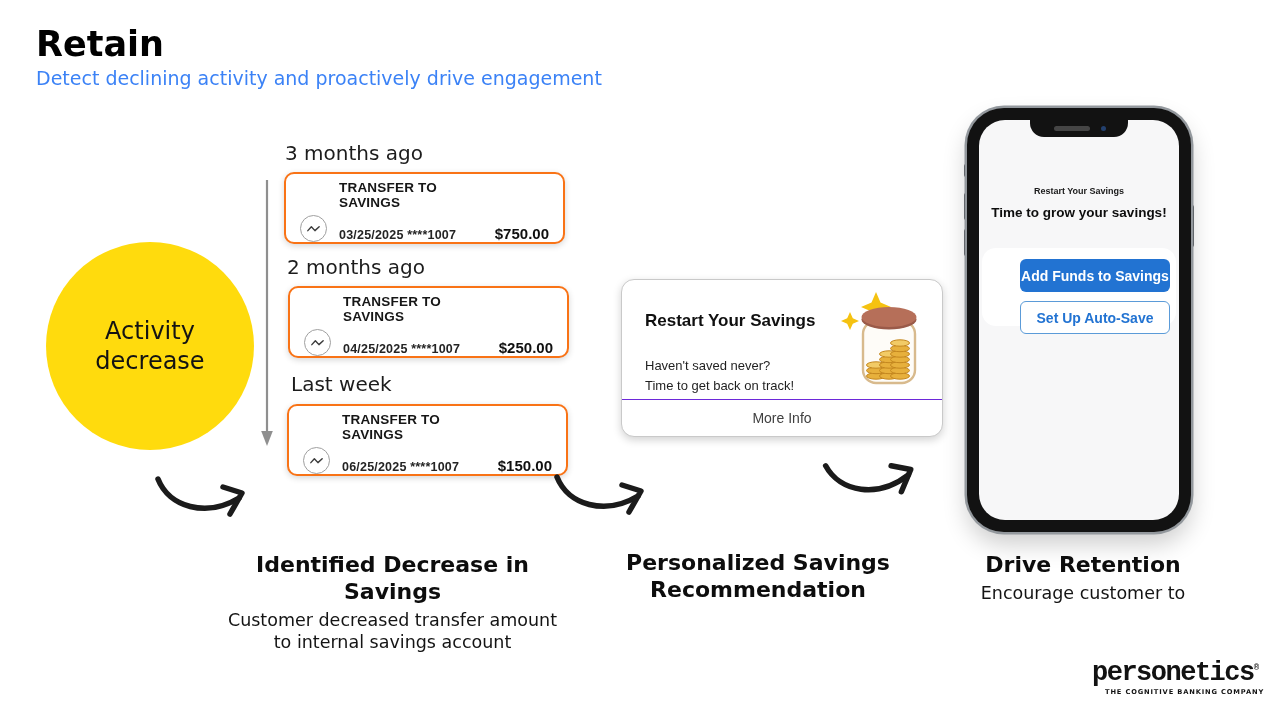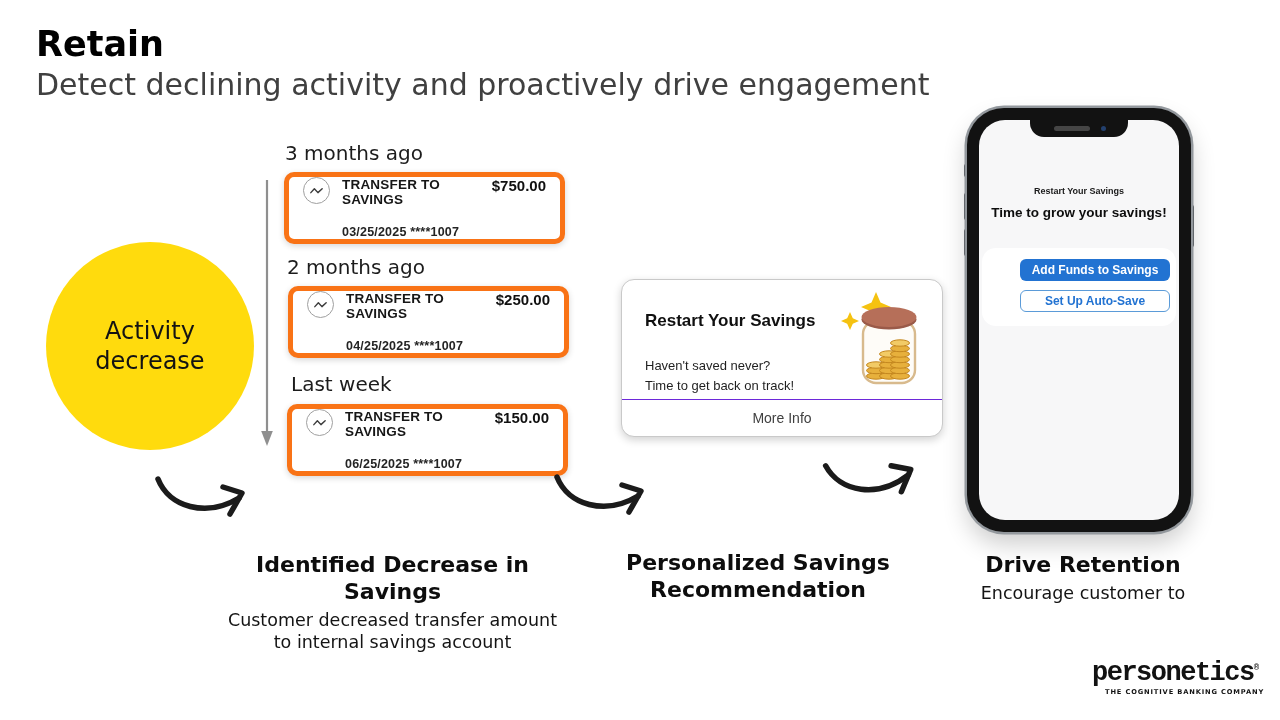--- a/index.html
+++ b/index.html
@@ -2,39 +2,39 @@
 <html><head>
 <meta charset="utf-8">
 <style>
   * { margin:0; padding:0; box-sizing:border-box; }
   html,body { width:1280px; height:720px; background:#fff; overflow:hidden;
               font-family:"DejaVu Sans",sans-serif; }
   .slide { position:relative; width:1280px; height:720px; background:#fff; }
 
   
   .title { position:absolute; left:36px; top:24px; font-size:35px; font-weight:700; color:#000; }
-  .subtitle { position:absolute; left:36px; top:67px; font-size:30px; font-weight:400; color:#404040; }
+  .subtitle { position:absolute; left:36px; top:67px; font-size:19px; font-weight:400; color:#3b82f6; }
 
   
   .bubble { position:absolute; left:46px; top:242px; width:208px; height:208px; border-radius:50%;
             background:#FFDB0D; display:flex; flex-direction:column; align-items:center;
             justify-content:center; font-size:24px; color:#131313; line-height:1.25; text-align:center; }
 
   
   .v-arrow { position:absolute; left:258px; top:178px; }
 
   
   .time-label { position:absolute; font-size:20px; color:#1c1c1c; }
   .tl-1 { left:285px; top:141px; }
   .tl-2 { left:287px; top:255px; }
   .tl-3 { left:291px; top:372px; }
 
   .txn-card { position:absolute; width:281px; height:72px; background:#fff;
-              border:5px solid #f97316; border-radius:10px; box-shadow:0 2px 6px rgba(0,0,0,0.16);
-              display:flex; align-items:flex-start; padding:0 14px;
+              border:2px solid #f97316; border-radius:10px; box-shadow:0 2px 6px rgba(0,0,0,0.16);
+              display:flex; align-items:flex-end; padding:0 14px;
               font-family:"Liberation Sans",sans-serif; }
   .tc-1 { left:284px; top:172px; }
   .tc-2 { left:288px; top:286px; }
   .tc-3 { left:287px; top:404px; }
   .txn-icon { width:27px; height:27px; border:1.5px solid #9f9f9f; border-radius:50%;
               flex:0 0 auto; margin-right:12px; display:flex; align-items:center; justify-content:center; }
   .txn-text { flex:1; min-width:0; }
   .txn-title { font-size:13.5px; font-weight:700; color:#161616; letter-spacing:0.2px; }
   .txn-details { font-size:12.5px; font-weight:700; color:#242424; margin-top:18px; letter-spacing:0.2px; }
   .txn-amount { font-size:15px; font-weight:700; color:#101010; margin-left:6px; white-space:nowrap; }
@@ -71,22 +71,22 @@
            background:#121212; border-radius:0 0 14px 14px; z-index:3; }
   .speaker { position:absolute; left:24px; top:6px; width:36px; height:4.5px; background:#454545; border-radius:3px; }
   .camera { position:absolute; right:22px; top:5.5px; width:5px; height:5px; background:#23406e; border-radius:50%; }
 
   .ps-header { position:absolute; top:66px; width:100%; text-align:center; font-size:9px; font-weight:700; color:#1a1a1a; }
   .ps-headline { position:absolute; top:85px; width:100%; text-align:center; font-size:13.5px; font-weight:700; color:#0d0d0d; }
   .ps-body { position:absolute; top:104px; left:8px; right:8px; text-align:center; font-size:8px;
              color:#3c3c3c; line-height:1.4; }
   .ps-panel { position:absolute; left:3px; right:3px; top:128px; height:78px; background:#fff;
               border-radius:14px; padding:11px 6px 0 6px; }
-  .ps-btn { height:22px; border-radius:6px; display:flex; align-items:center; justify-content:center;
-            font-size:12px; font-weight:700; cursor:pointer;margin-left:32px; }
+  .ps-btn { height:33px; border-radius:6px; display:flex; align-items:center; justify-content:center;
+            font-size:14px; font-weight:700; cursor:pointer;margin-left:32px; }
   .ps-btn-primary { background:#2273D2; color:#fff; }
   .ps-btn-secondary { background:#fff; color:#2273D2; border:1.3px solid #5b9bd8; margin-top:9px; }
 
   
   .caption { position:absolute; text-align:center; color:#0d0d0d; }
   .cap-title { font-size:22px; font-weight:700; line-height:1.22; }
   .cap-sub { font-size:17.5px; margin-top:3px; line-height:1.3; color:#141414; }
   .cap-1 { left:205px; top:552px; width:375px; }
   .cap-2 { left:605px; top:550px; width:306px; }
   .cap-3 { left:950px; top:552px; width:266px; }

